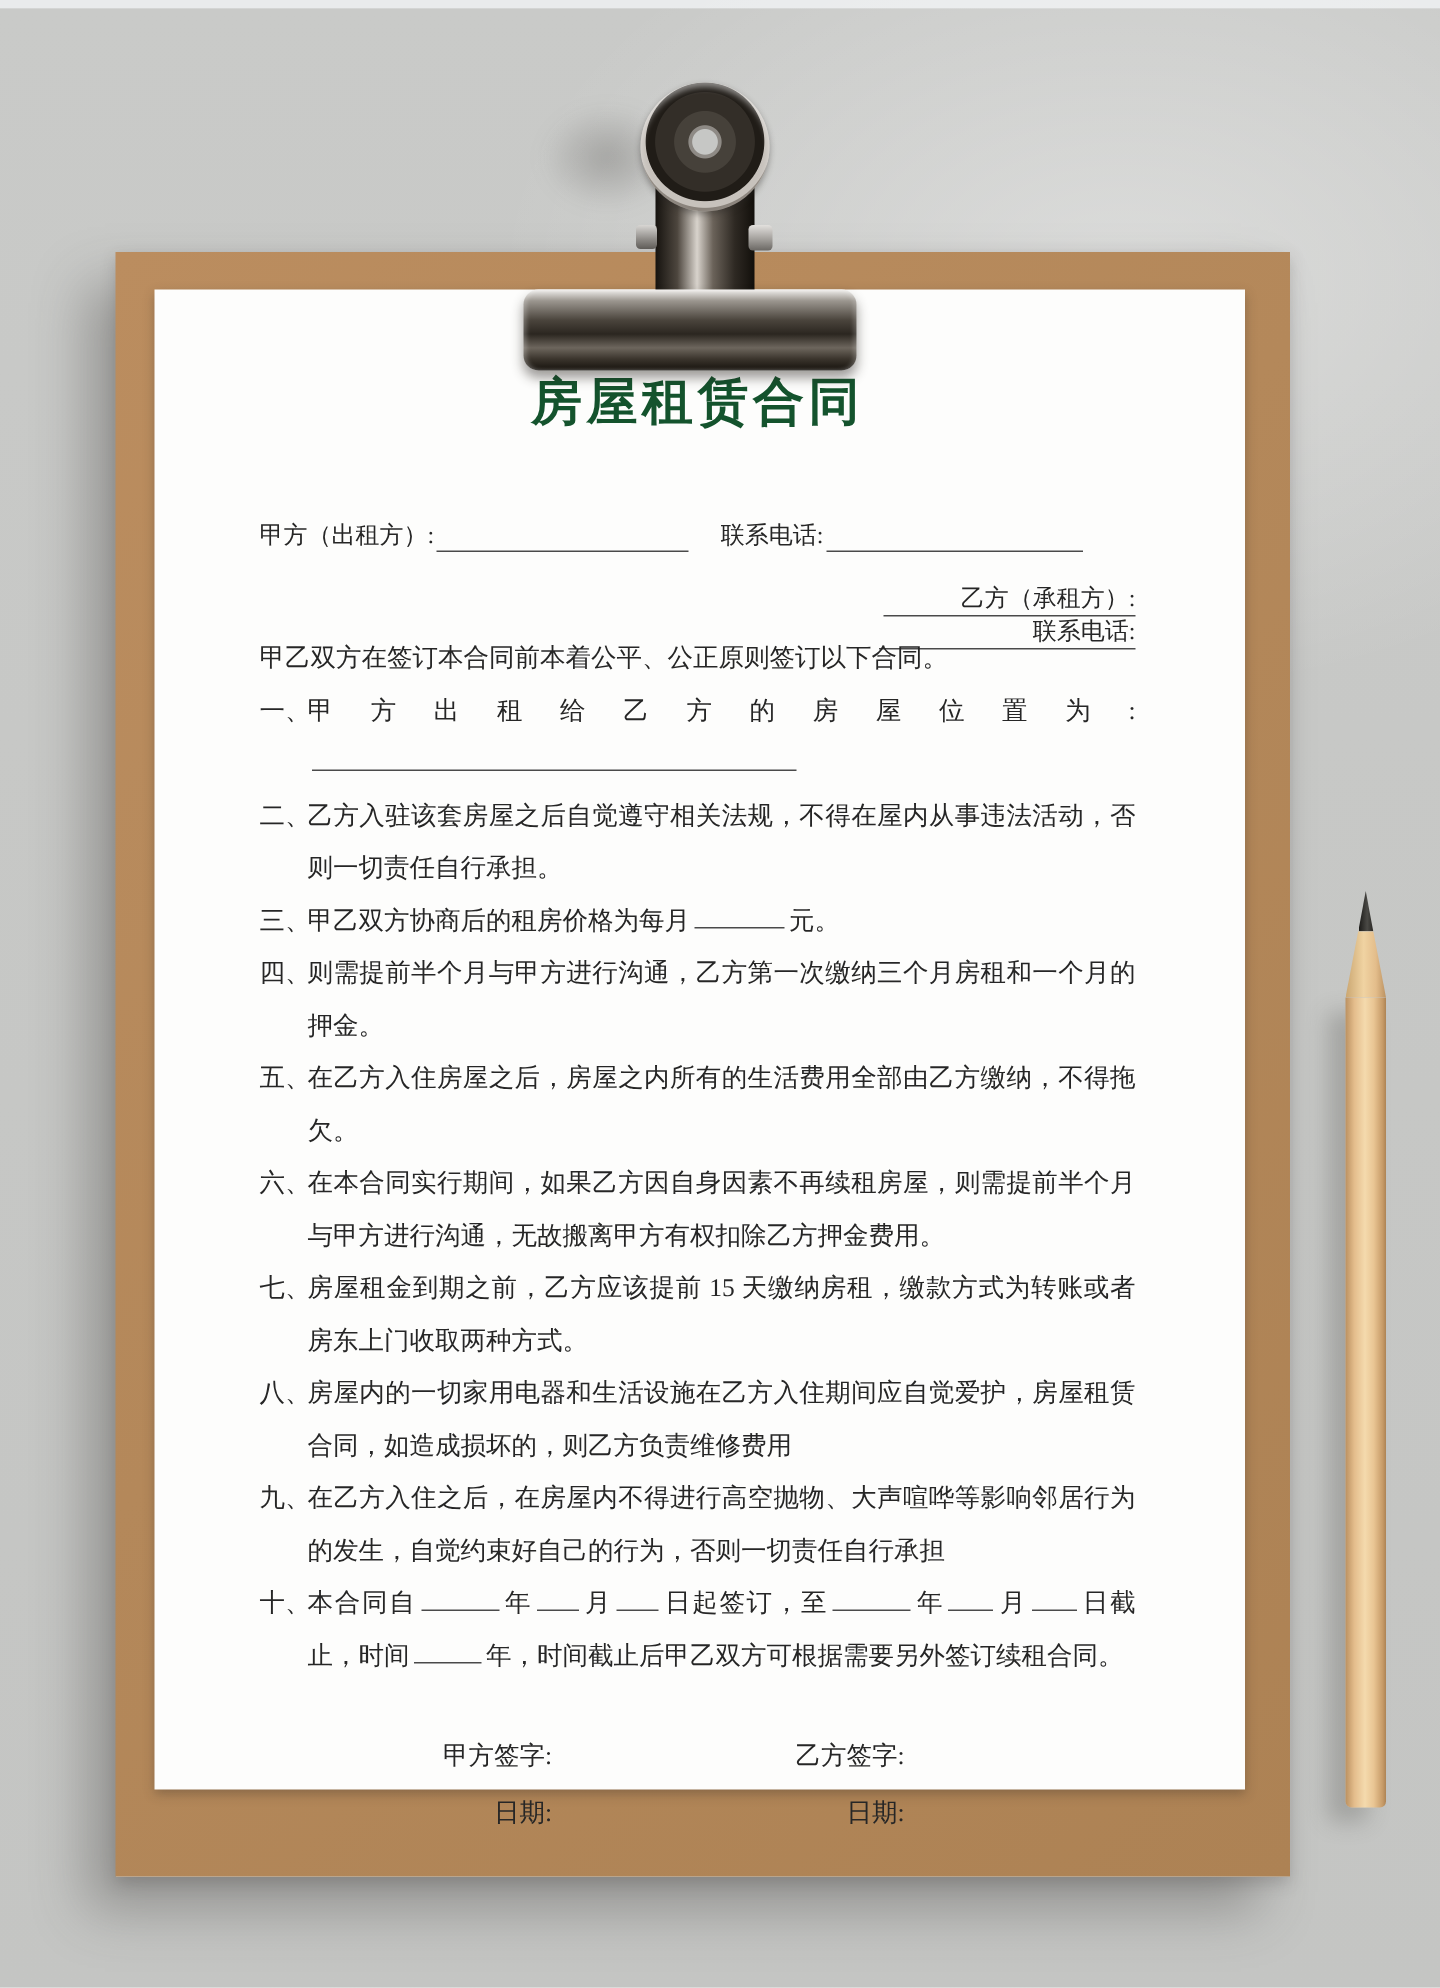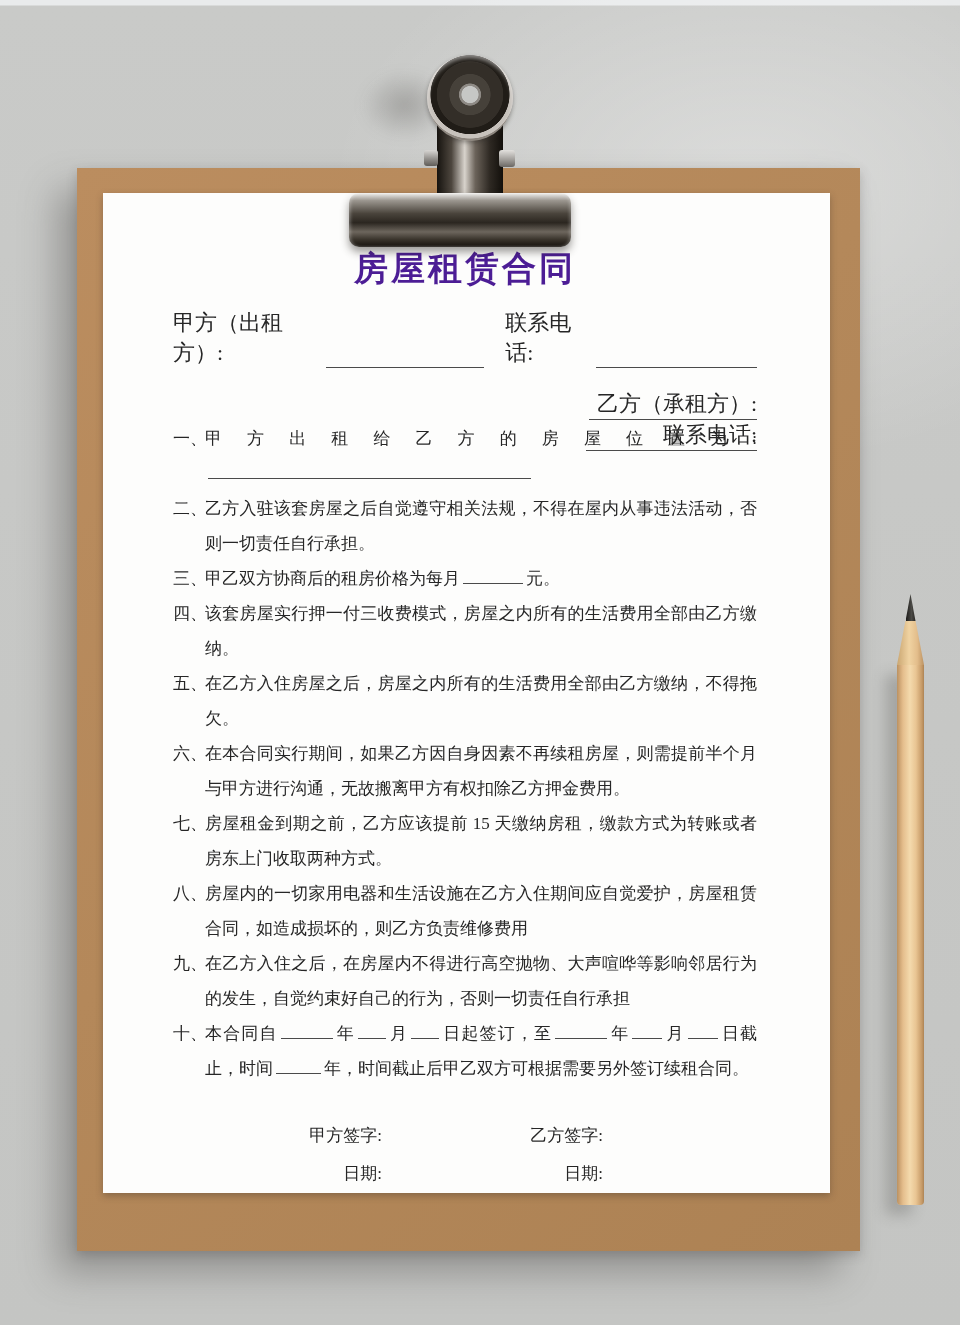--- a/index.html
+++ b/index.html
@@ -23,41 +23,41 @@
   .paper{
     position:absolute;left:103px;top:193px;width:727px;height:1000px;
     background:#fdfdfc;
     box-shadow:0 3px 7px rgba(60,50,40,.35);
   }
   .content{
     position:absolute;left:70px;top:55px;width:584px;
     color:#262626;font-size:17px;
   }
   .doc-title{
-    text-align:center;font-size:34px;font-weight:bold;color:#4c1d95;
+    text-align:center;font-size:34px;font-weight:bold;color:#14532d;
     letter-spacing:3px;line-height:42px;margin:0 0 56px 0;
   }
-  .party-row{display:flex;align-items:flex-end;height:22px;font-size:22px;}
+  .party-row{display:flex;align-items:flex-end;height:22px;font-size:16px;}
   .party-row.first{margin-bottom:21px;}
   .party-row.second{margin-bottom:10px;flex-direction:column;}
   .blank{
     display:inline-block;border-bottom:1px solid #4a4a4a;height:17px;
     vertical-align:baseline;
   }
   .blank-name{width:168px;margin-left:2px;}
   .blank-phone{width:171px;margin-left:2px;}
   .phone-label{margin-left:21px;}
   .preamble{line-height:35px;margin:0;}
   .clause{display:flex;line-height:35px;}
   .clause-num{flex:none;width:32px;}
   .clause-text{flex:1;text-align:justify;font-family:Liberation Serif, serif;}
   .clause-text .blank{margin:0 3px;}
   .sig-block{margin-top:38px;}
   .sig-row{position:relative;height:22px;margin-bottom:16px;}
-  .sig-a{position:absolute;right:375px;}
+  .sig-a{position:absolute;right:389px;}
   .sig-b{position:absolute;right:154px;}
   
   .clip{position:absolute;left:0;top:0;z-index:5;}
   .clip-shadow{
     position:absolute;left:360px;top:70px;width:90px;height:70px;border-radius:50%;
     background:radial-gradient(ellipse at center, rgba(90,88,85,.35), rgba(90,88,85,0) 70%);
     filter:blur(6px);
   }
   .clip-neck{
     position:absolute;left:437px;top:120px;width:66px;height:80px;
@@ -130,37 +130,38 @@
       <span class="blank blank-phone"></span>
     </div>
 
     <div class="party-row second">
       <span>乙方（承租方）:</span>
       <span class="blank blank-name"></span>
       <span class="phone-label">联系电话:</span>
       <span class="blank blank-phone"></span>
     </div>
 
+    <p class="preamble">甲乙双方在签订本合同前本着公平、公正原则签订以下合同。</p>
 
     <div>
         <div class="clause">
           <span class="clause-num">一、</span>
           <span class="clause-text">甲方出租给乙方的房屋位置为:<span class="blank" style="width: 323px;"></span></span>
         </div>
         <div class="clause">
           <span class="clause-num">二、</span>
           <span class="clause-text">乙方入驻该套房屋之后自觉遵守相关法规，不得在屋内从事违法活动，否则一切责任自行承担。</span>
         </div>
         <div class="clause">
           <span class="clause-num">三、</span>
           <span class="clause-text">甲乙双方协商后的租房价格为每月<span class="blank" style="width: 60px;"></span>元。</span>
         </div>
         <div class="clause">
           <span class="clause-num">四、</span>
-          <span class="clause-text">该套房屋实行押一付三收费模式，房屋之内所有的生活费用全部由乙方缴纳。</span>
+          <span class="clause-text">则需提前半个月与甲方进行沟通，乙方第一次缴纳三个月房租和一个月的押金。</span>
         </div>
         <div class="clause">
           <span class="clause-num">五、</span>
           <span class="clause-text">在乙方入住房屋之后，房屋之内所有的生活费用全部由乙方缴纳，不得拖欠。</span>
         </div>
         <div class="clause">
           <span class="clause-num">六、</span>
           <span class="clause-text">在本合同实行期间，如果乙方因自身因素不再续租房屋，则需提前半个月与甲方进行沟通，无故搬离甲方有权扣除乙方押金费用。</span>
         </div>
         <div class="clause">

